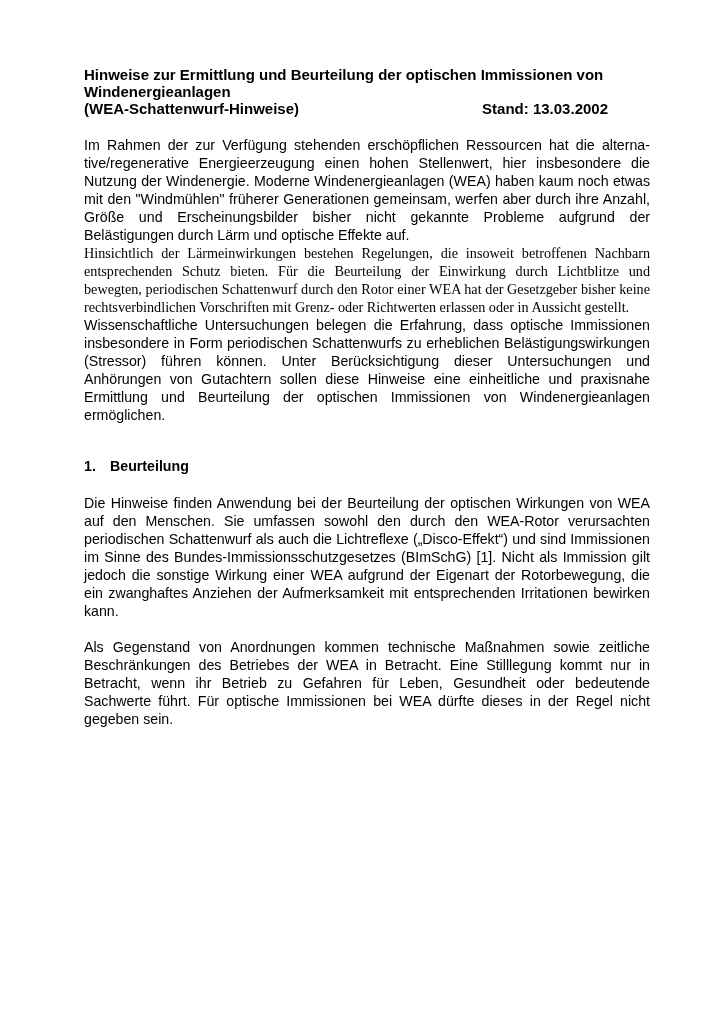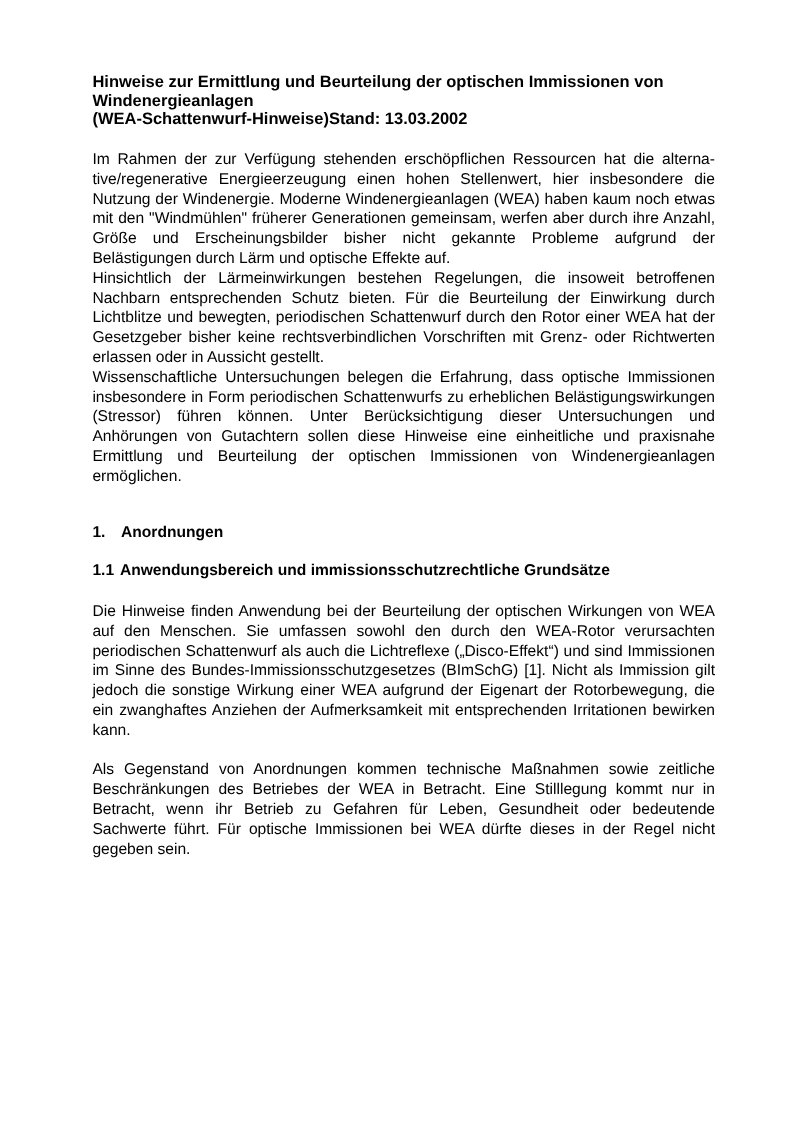--- a/index.html
+++ b/index.html
@@ -24,21 +24,21 @@
     .title-block {
       font-weight: bold;
       font-size: 15px;
       line-height: 17px;
     }
     .title-line {
       display: block;
     }
     .title-row {
       display: flex;
-      justify-content: flex-start;
+      justify-content: space-between;
       padding-right: 42px;
     }
     .heading {
       font-weight: bold;
       font-size: 14.2px;
       line-height: 17px;
     }
     .heading .num {
       display: inline-block;
       width: 26px;
@@ -50,21 +50,21 @@
     p {
       margin: 0;
       font-size: 14.2px;
       line-height: 18px;
       text-align: justify;
       hyphens: manual;
     }
     .last-line-left { text-align-last: left; }
     .h0 { margin-top: 49px; }
     .p1 { margin-top: 19px; }
-    .p2 { margin-top: 0; }
+    .p2 { margin-top: 0; font-family: Liberation Serif, serif; }
     .p3 { }
     .h1 { margin-top: 34px; }
     .h11 { margin-top: 18px; }
     .p4 { margin-top: 19px; }
     .p5 { margin-top: 18px; }
     .p6 { margin-top: 18px; }
   </style>
 </head>
 <body>
 
@@ -78,23 +78,20 @@
       <span>Stand: 13.03.2002</span>
     </div>
   </div>
 
 
   <p class="p1 last-line-left">Im Rahmen der zur Verfügung stehenden erschöpflichen Ressourcen hat die alterna­tive/regenerative Energieerzeugung einen hohen Stellenwert, hier insbesondere die Nutzung der Windenergie. Moderne Windenergieanlagen (WEA) haben kaum noch etwas mit den "Windmühlen" früherer Generationen gemeinsam, werfen aber durch ihre Anzahl, Größe und Erscheinungsbilder bisher nicht gekannte Probleme aufgrund der Belästigungen durch Lärm und optische Effekte auf.</p>
   <p class="p2 last-line-left">Hinsichtlich der Lärmeinwirkungen bestehen Regelungen, die insoweit betroffenen Nachbarn entsprechenden Schutz bieten. Für die Beurteilung der Einwirkung durch Lichtblitze und bewegten, periodischen Schattenwurf durch den Rotor einer WEA hat der Gesetzgeber bisher keine rechtsverbindlichen Vorschriften mit Grenz- oder Richtwerten erlassen oder in Aussicht gestellt.</p>
   <p class="p3 last-line-left">Wissenschaftliche Untersuchungen belegen die Erfahrung, dass optische Immissio­nen insbesondere in Form periodischen Schattenwurfs zu erheblichen Belästigungs­wirkungen (Stressor) führen können. Unter Berücksichtigung dieser Untersuchungen und Anhörungen von Gutachtern sollen diese Hinweise eine einheitliche und praxis­nahe Ermittlung und Beurteilung der optischen Immissionen von Windenergieanla­gen ermöglichen.</p>
 
   <div class="heading h1">
-    <span class="num">1.</span><span>Anordnungen</span>
+    <span class="num">1.</span><span>Beurteilung</span>
   </div>
 
-  <div class="heading subheading h11">
-    <span class="num">1.1</span><span>Anwendungsbereich und immissionsschutzrechtliche Grundsätze</span>
-  </div>
 
   <p class="p4 last-line-left">Die Hinweise finden Anwendung bei der Beurteilung der optischen Wirkungen von WEA auf den Menschen. Sie umfassen sowohl den durch den WEA-Rotor verur­sachten periodischen Schattenwurf als auch die Lichtreflexe („Disco-Effekt“) und sind Immissionen im Sinne des Bundes-Immissionsschutzgesetzes (BImSchG) [1]. Nicht als Immission gilt jedoch die sonstige Wirkung einer WEA aufgrund der Eigenart der Rotorbewegung, die ein zwanghaftes Anziehen der Aufmerksamkeit mit entspre­chenden Irritationen bewirken kann.</p>
   <p class="p6 last-line-left">Als Gegenstand von Anordnungen kommen technische Maßnahmen sowie zeitliche Beschränkungen des Betriebes der WEA in Betracht. Eine Stilllegung kommt nur in Betracht, wenn ihr Betrieb zu Gefahren für Leben, Gesundheit oder bedeutende Sachwerte führt. Für optische Immissionen bei WEA dürfte dieses in der Regel nicht gegeben sein.</p>
 
 </div>
 
 </body></html>

